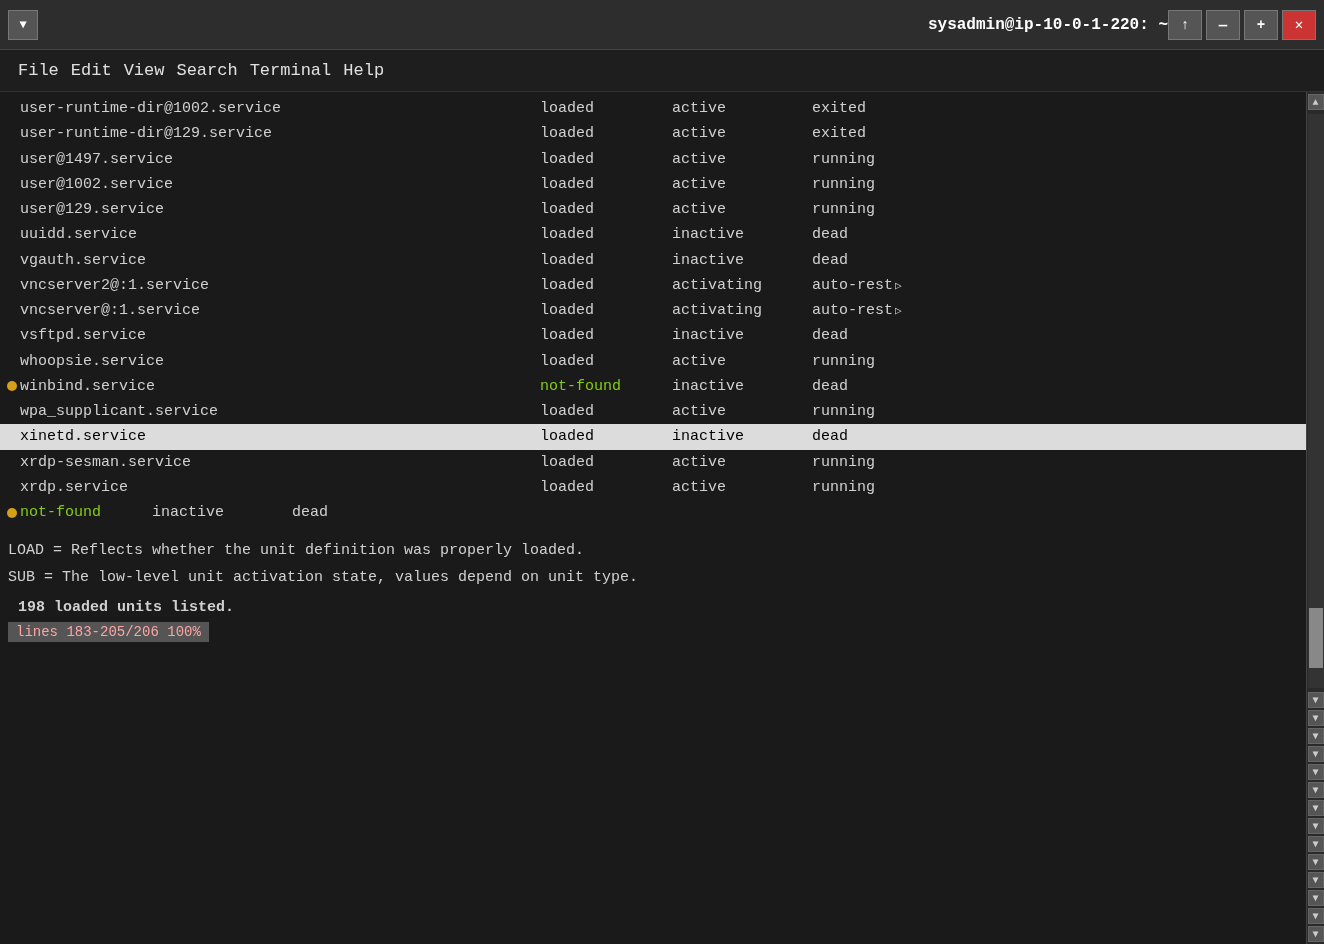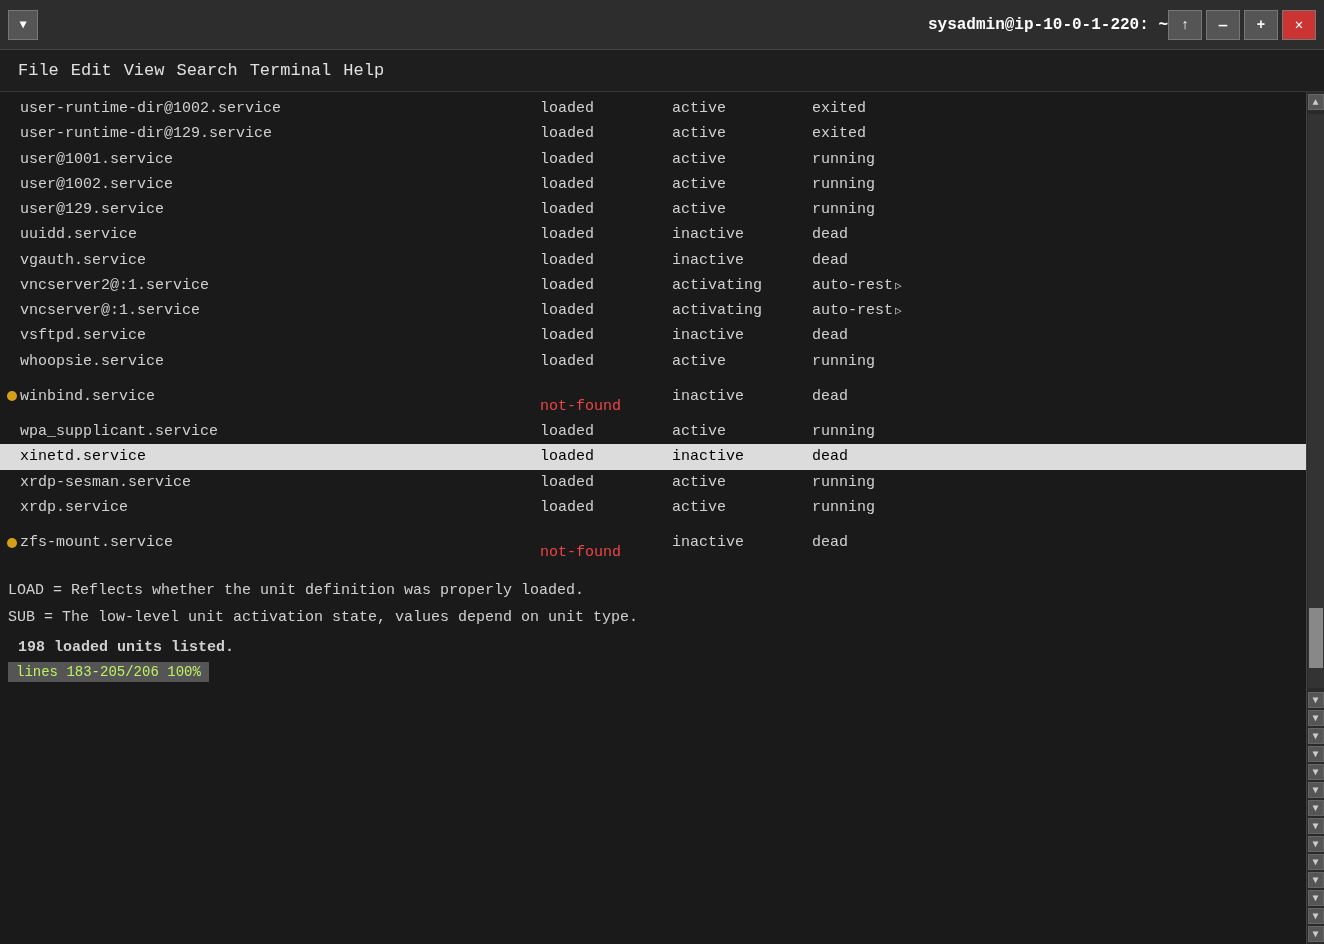--- a/index.html
+++ b/index.html
@@ -176,38 +176,38 @@
     .col-active {
       width: 140px;
       min-width: 140px;
       color: #d0d0d0;
       margin-left: 12px;
     }
     .col-sub {
       width: 140px;
       color: #d0d0d0;
     }
-    .text-red { color: #ef4444; margin-top: 20px; }
+    .text-red { color: #84cc16; }
 
     
     .legend {
       padding: 12px 8px 4px 8px;
       font-size: 15px;
       color: #d0d0d0;
       line-height: 1.8;
     }
     .summary {
       padding: 4px 18px;
       font-size: 15px;
       font-weight: bold;
       color: #d0d0d0;
     }
     .statusbar {
       background: #555;
-      color: #bef264;
+      color: #fca5a5;
       font-size: 14px;
       padding: 2px 8px;
       display: inline-block;
       margin: 2px 8px;
     }
   </style>
 </head>
 <body>
 
 <div class="title-bar">
@@ -243,21 +243,21 @@
         </div>
         <div class="service-row">
           <div class="service-dot"></div>
           <div class="col-name">user-runtime-dir@129.service</div>
           <div class="col-load">loaded</div>
           <div class="col-active">active</div>
           <div class="col-sub">exited</div>
         </div>
         <div class="service-row">
           <div class="service-dot"></div>
-          <div class="col-name">user@1001.service</div>
+          <div class="col-name">user@1497.service</div>
           <div class="col-load">loaded</div>
           <div class="col-active">active</div>
           <div class="col-sub">running</div>
         </div>
         <div class="service-row">
           <div class="service-dot"></div>
           <div class="col-name">user@1002.service</div>
           <div class="col-load">loaded</div>
           <div class="col-active">active</div>
           <div class="col-sub">running</div>
@@ -345,21 +345,20 @@
           <div class="service-dot"></div>
           <div class="col-name">xrdp.service</div>
           <div class="col-load">loaded</div>
           <div class="col-active">active</div>
           <div class="col-sub">running</div>
         </div>
         <div class="service-row">
           <div class="service-dot">
             <div class="dot-yellow"></div>
           </div>
-          <div class="col-name">zfs-mount.service</div>
           <div class="col-load text-red">not-found</div>
           <div class="col-active">inactive</div>
           <div class="col-sub">dead</div>
         </div>
       </div>
 
     <div class="legend" id="legend-area">
         <div>LOAD   = Reflects whether the unit definition was properly loaded.</div>
         <div>SUB    = The low-level unit activation state, values depend on unit type.</div>
       </div>

